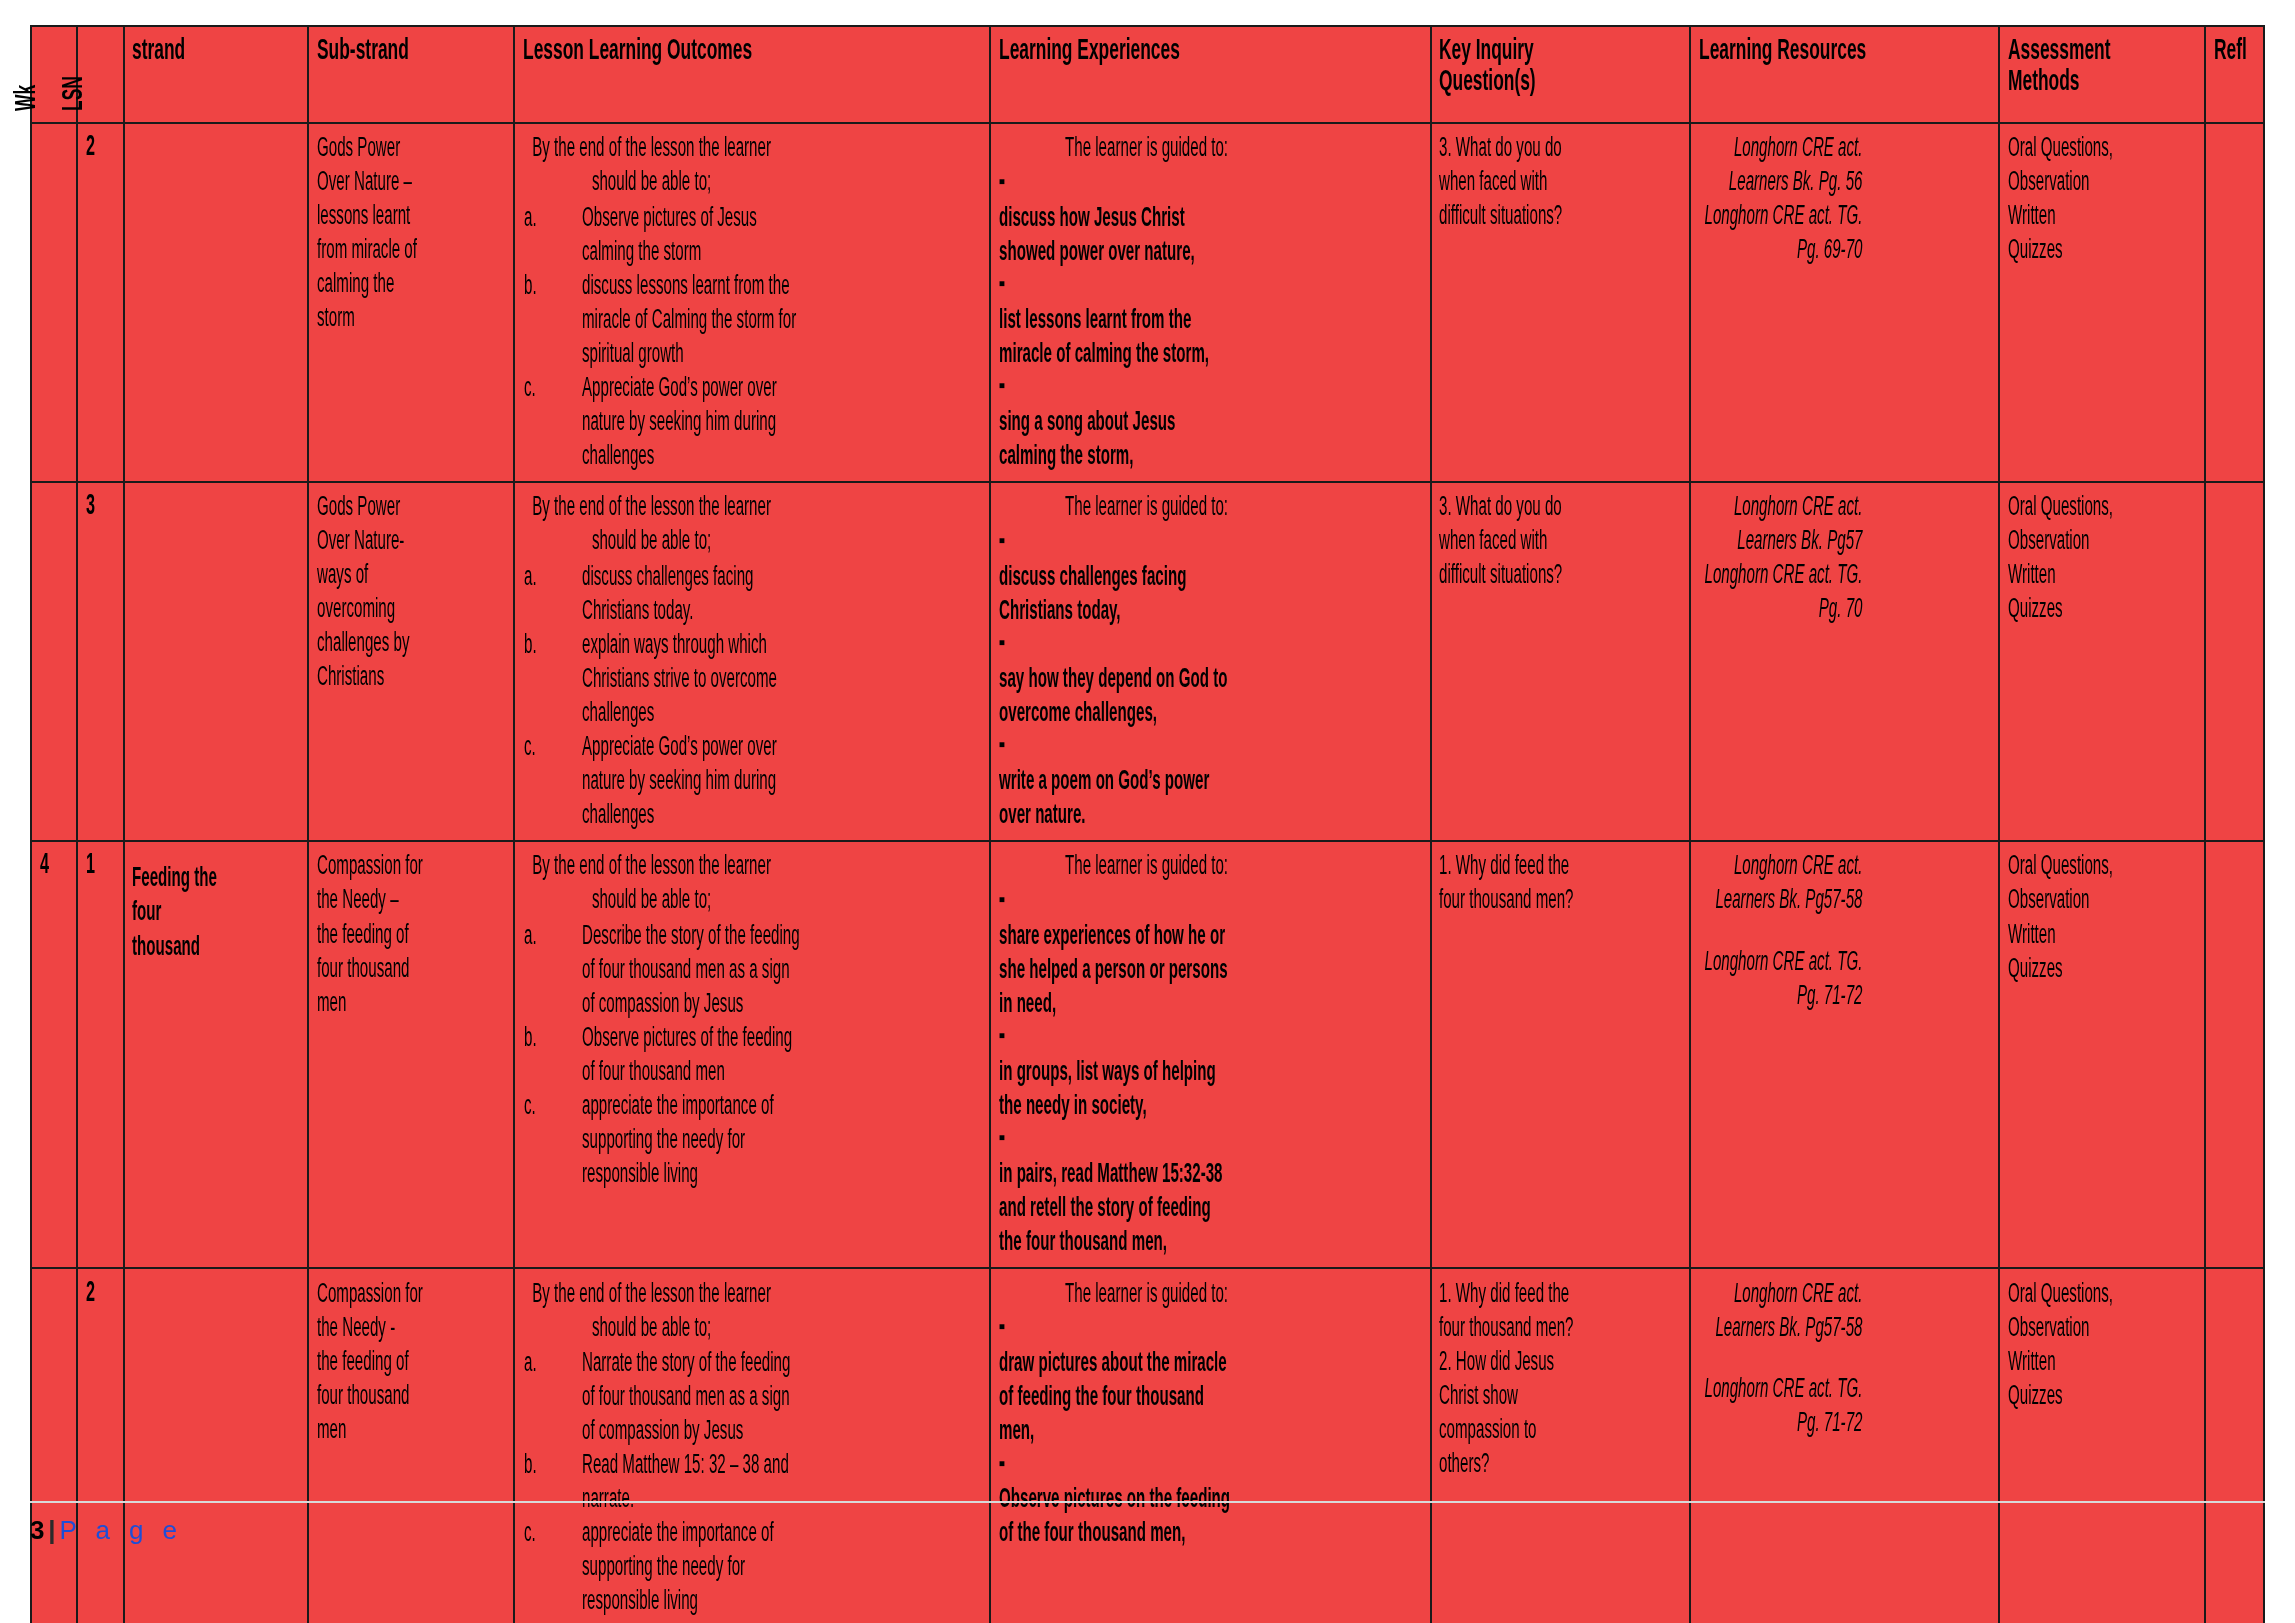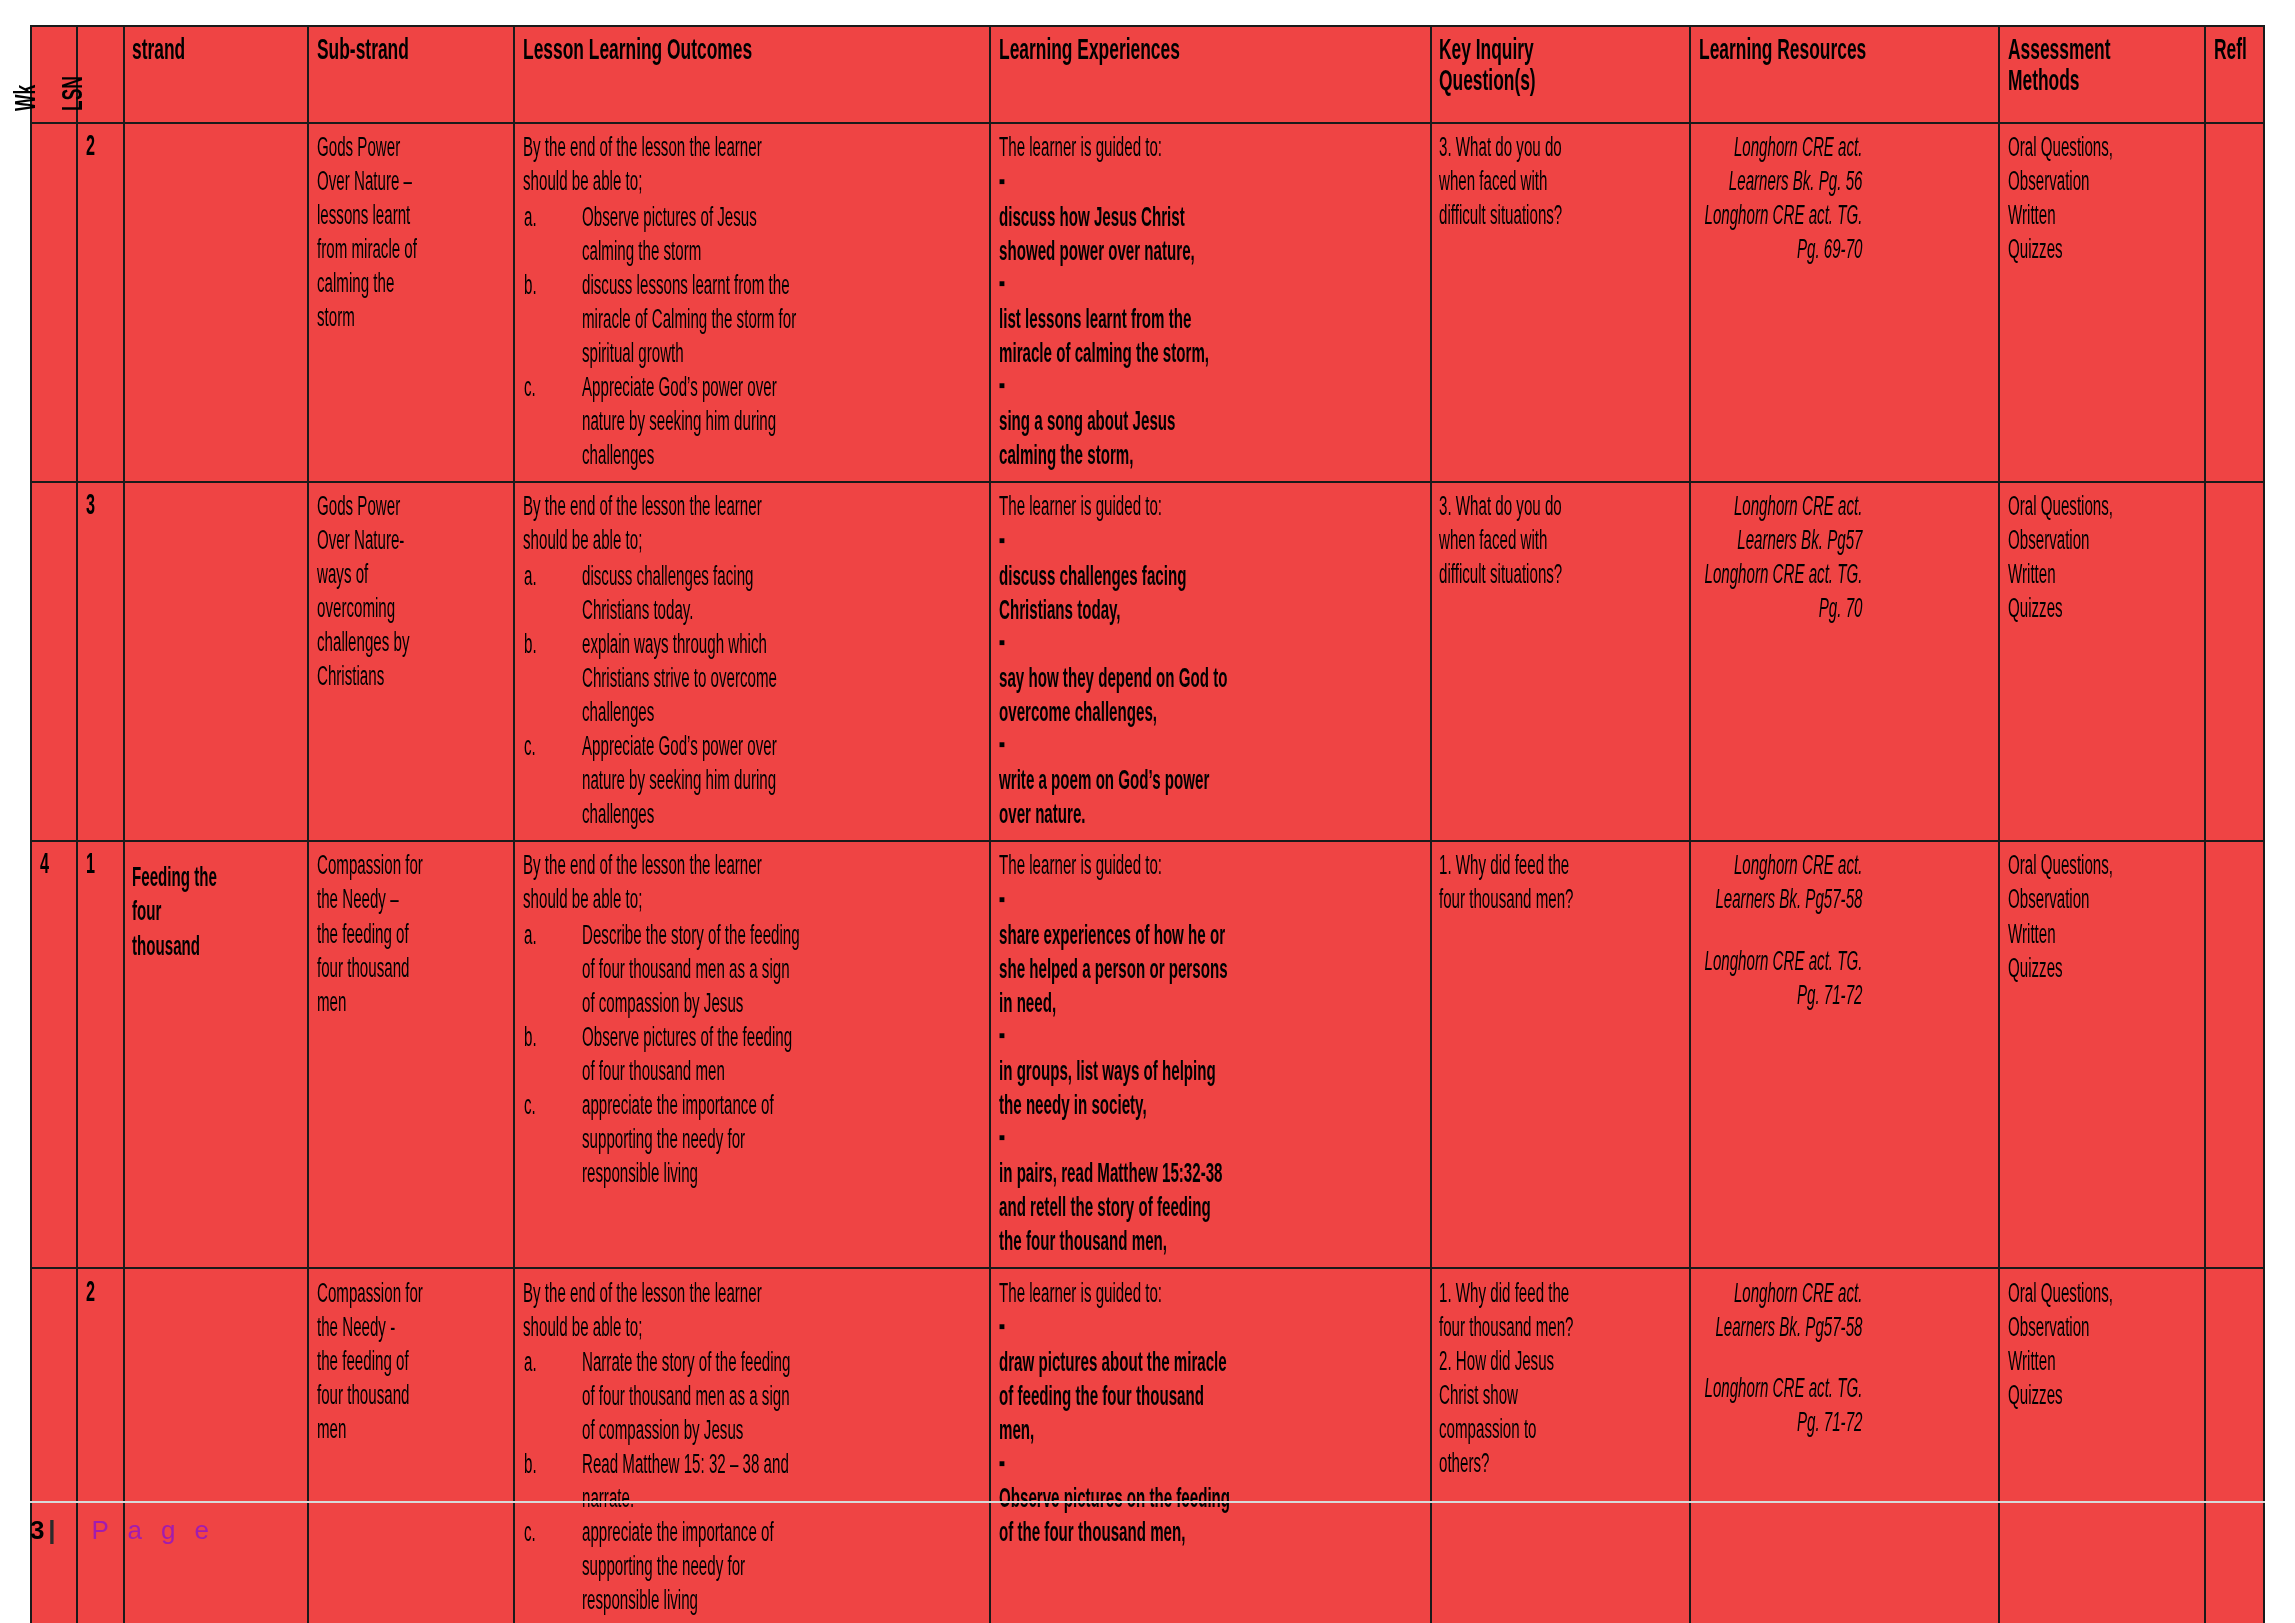--- a/index.html
+++ b/index.html
@@ -102,21 +102,21 @@
   .bd.b  { font-weight: bold; margin-top: 12px; }
   .bd.i  { font-style: italic; text-align: right; }
 
   .num {
     font-size: 29px;
     font-weight: bold;
     line-height: 1.1;
   }
   .num .sq { transform: scaleX(0.56); }
 
-  .lead  { margin: 0 0 1.3px 0; }
+  .lead  { margin: 0 0 1.3px 0; text-align: center; }
   .blank { height: 27.5px; }
 
   
   ul.abc {
     list-style: none;
     margin: 0;
     padding: 0;
   }
   ul.abc > li {
     position: relative;
@@ -156,21 +156,21 @@
     width: 2235px;
     margin-bottom: 14.4px;
   }
   .footer .pg {
     font-size: 26px;
     line-height: 1;
     white-space: nowrap;
   }
   .footer .pg .n   { font-weight: bold; color: #000; }
   .footer .pg .bar { font-weight: bold; color: #2b2b2b; padding: 0 3.9px; }
-  .footer .pg .w   { color: #a21caf; letter-spacing: 5.9px; margin-left: 32px; }
+  .footer .pg .w   { color: #1d4ed8; letter-spacing: 5.9px; }
 </style>
 </head>
 <body>
 
 <div class="page">
 
   <table class="sow">
     <colgroup>
       <col class="c-wk">
         <col class="c-lsn">

